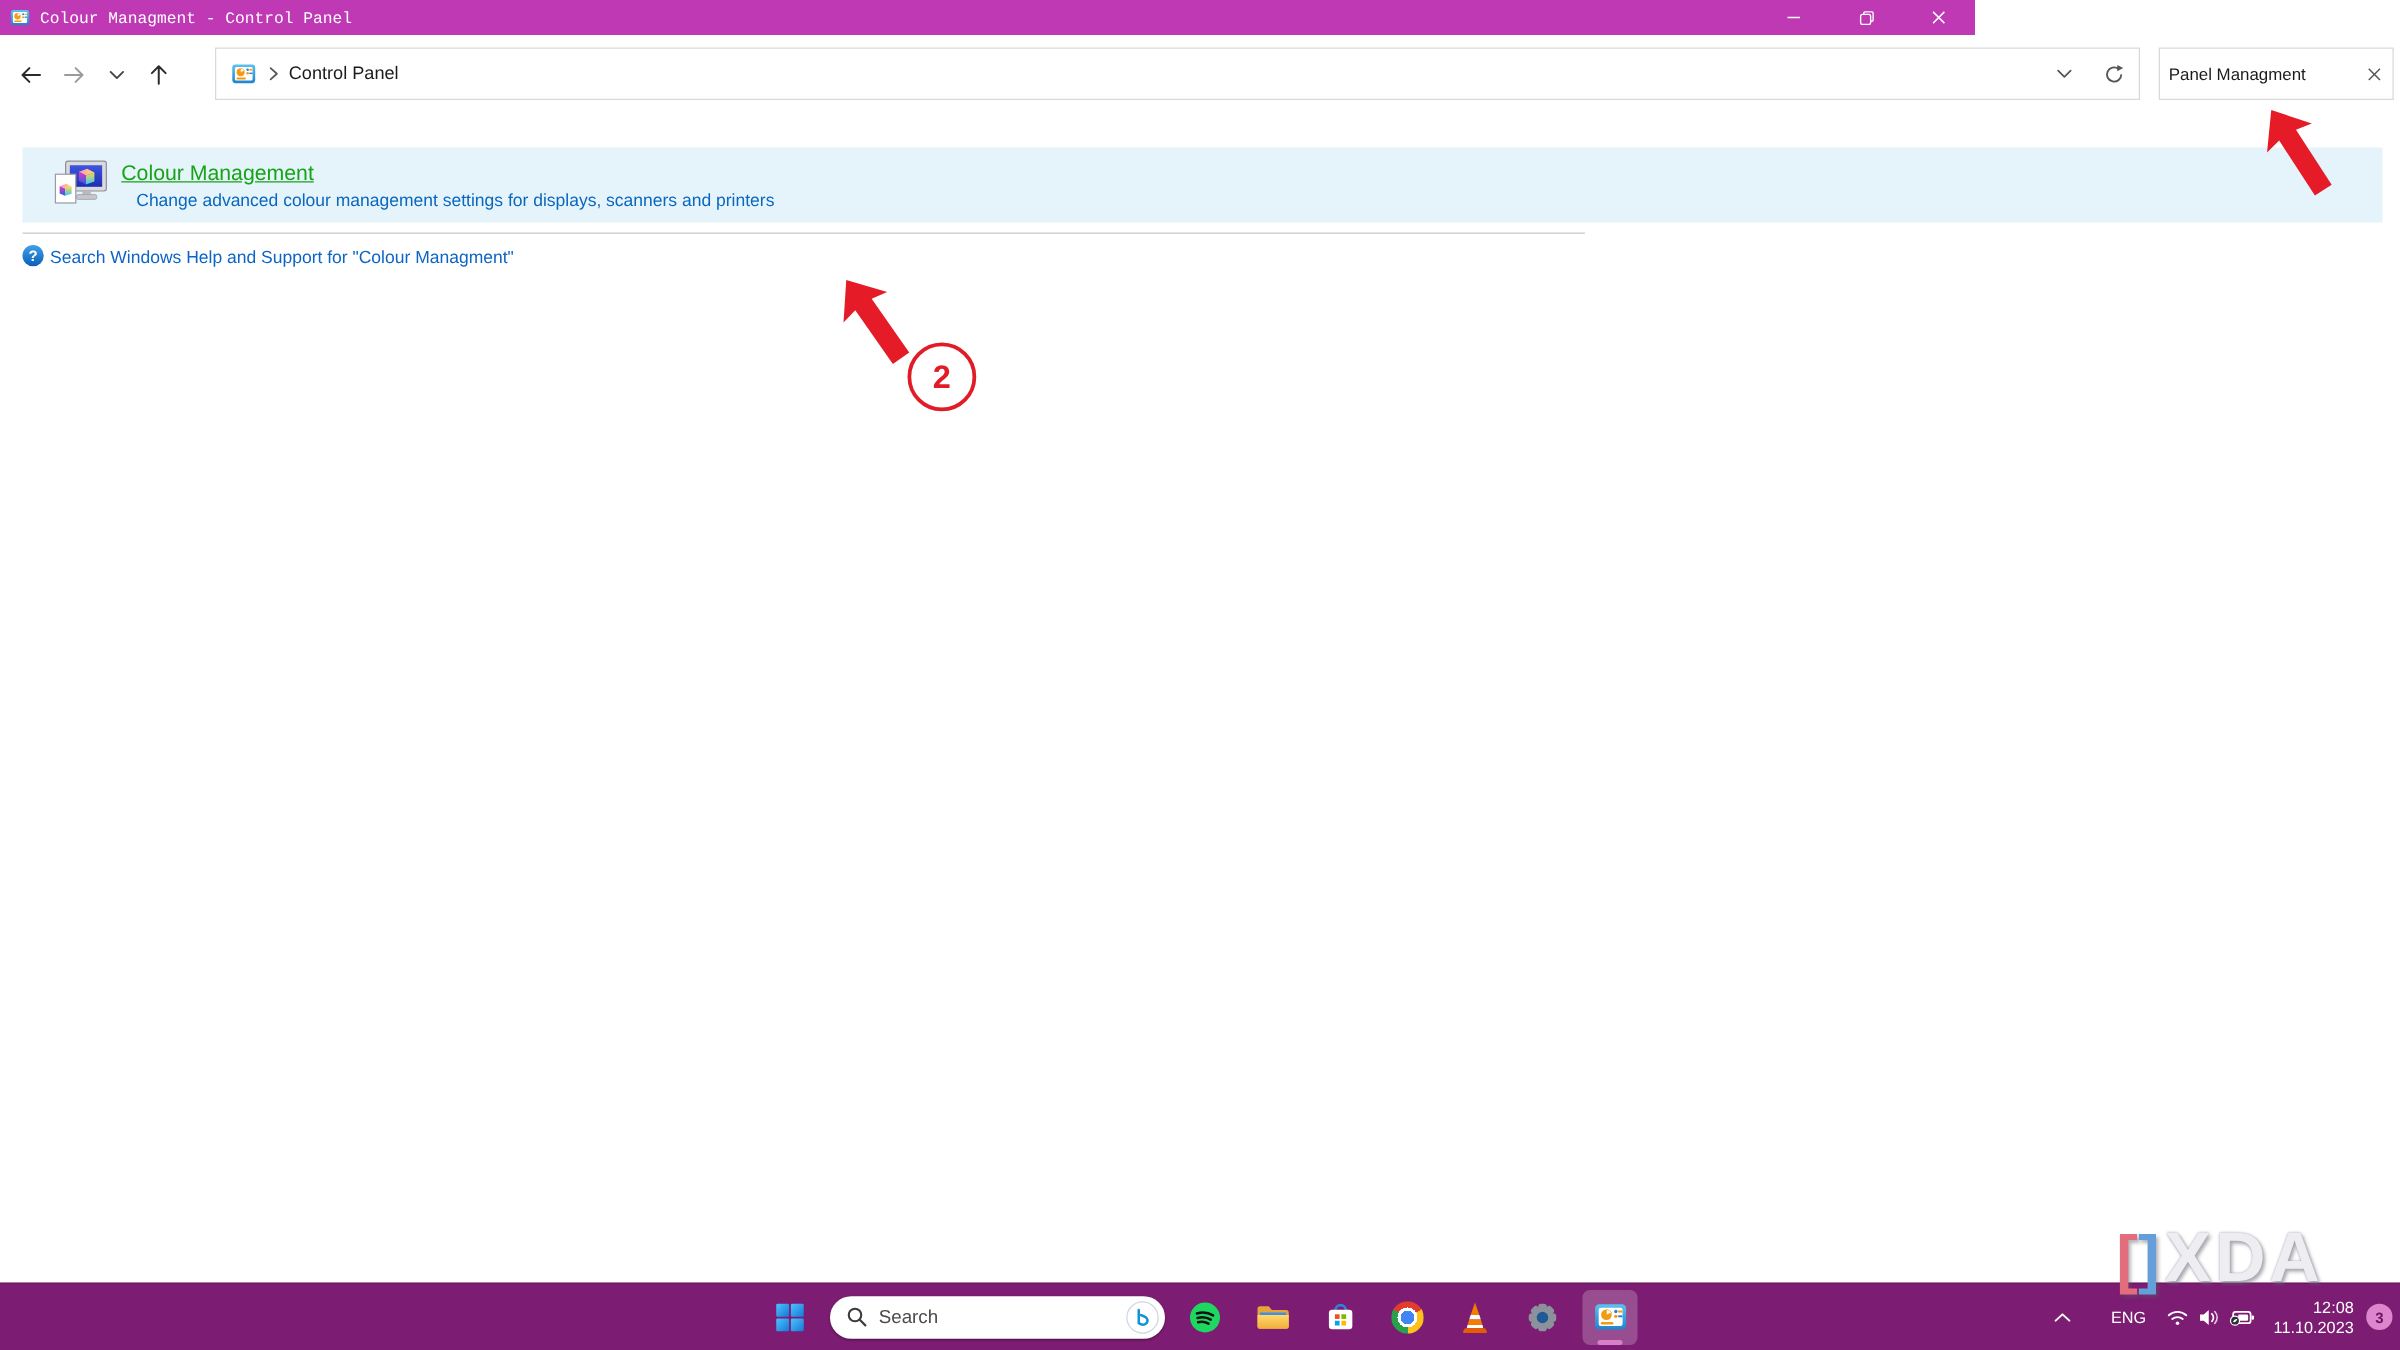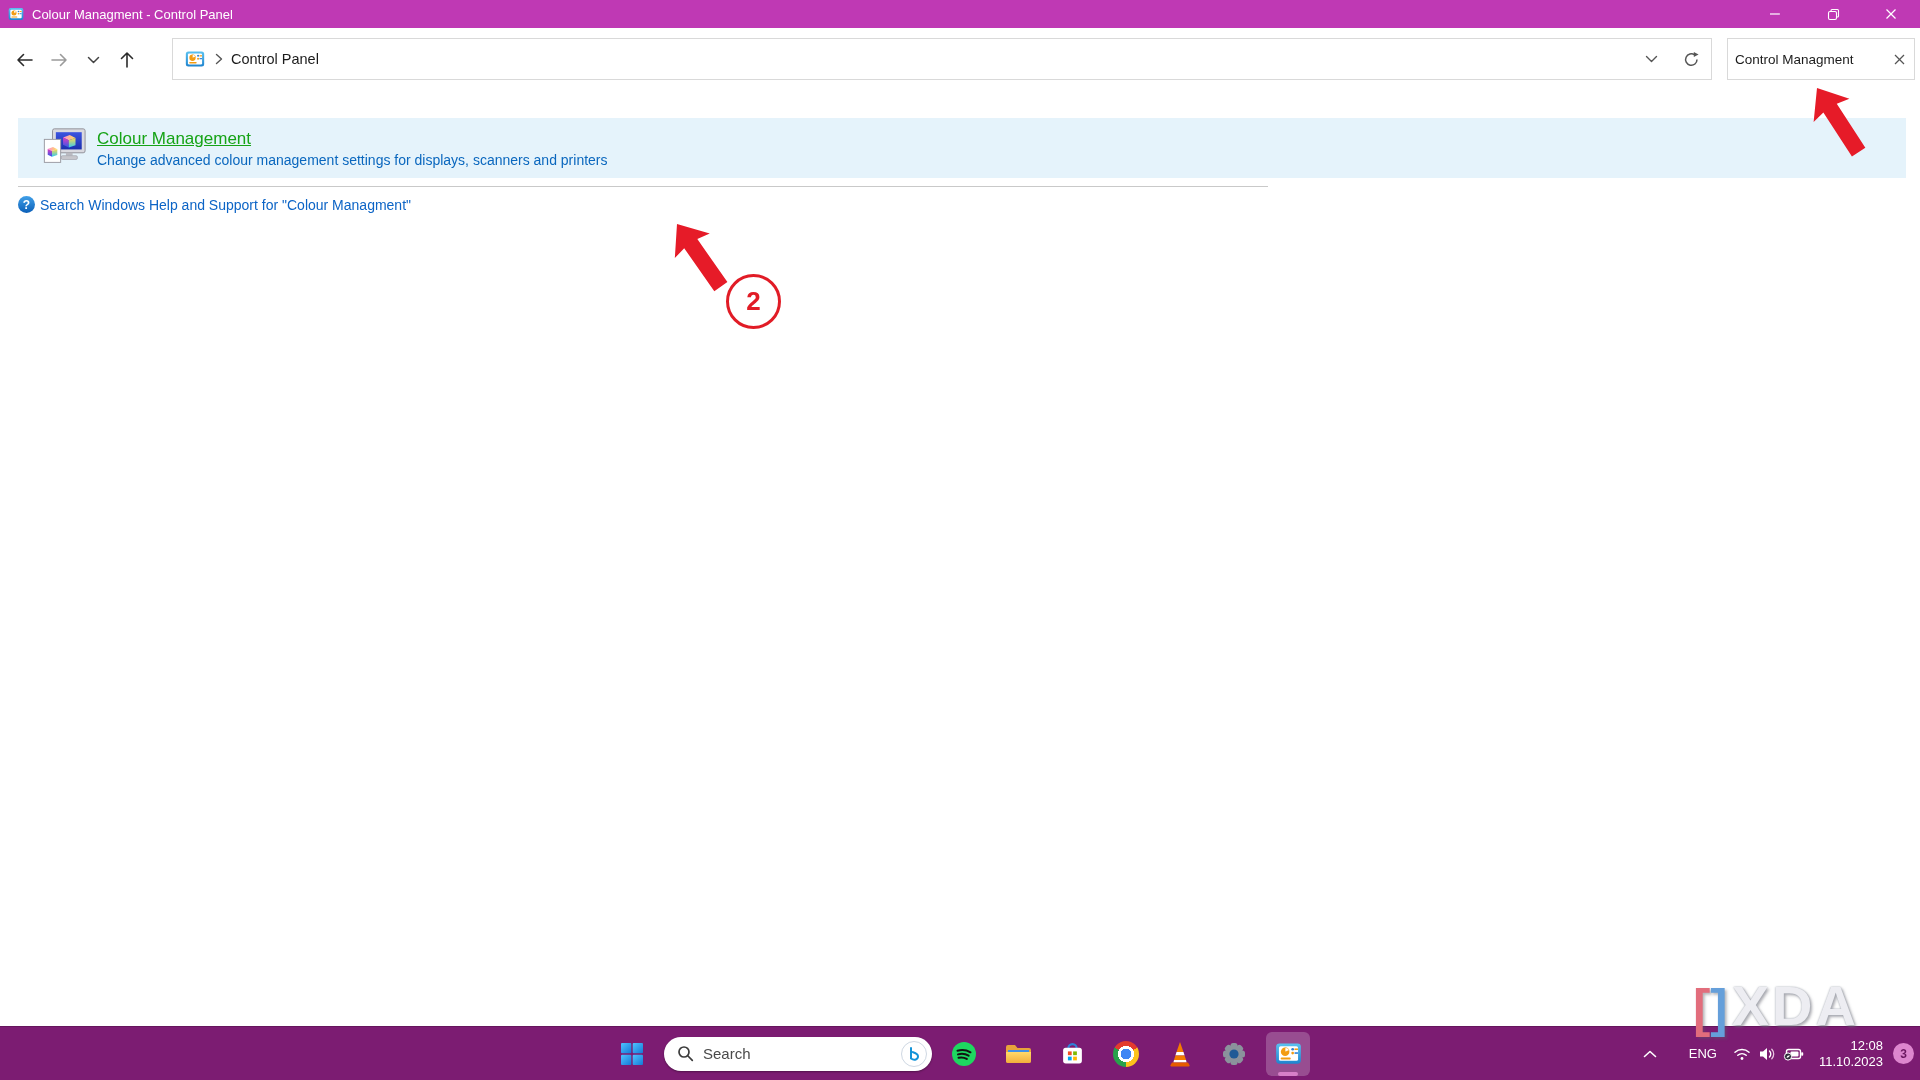--- a/index.html
+++ b/index.html
@@ -1,21 +1,21 @@
 <!DOCTYPE html>
 <html><head>
 <meta charset="utf-8">
 <style>
   * { margin:0; padding:0; box-sizing:border-box; }
   html,body { width:1920px; height:1080px; overflow:hidden; background:#fff;
               font-family:"Liberation Sans", sans-serif; }
 
   
-  .titlebar { position:absolute; left:0; top:0; width:1920px; height:28px;
-              background:#bf39b4; display:flex; align-items:center; }
+  .titlebar { position:absolute; left:0; top:0; width:1580px; height:28px;
+              background:#bf39b4; display:flex; align-items:center;font-family:Liberation Mono, monospace; }
   .titlebar .appicon { margin-left:8px; display:flex; }
   .titlebar .title { color:#fff; font-size:13px; margin-left:8px; }
   .win-controls { position:absolute; right:0; top:0; height:28px; display:flex; }
   .win-btn { width:58px; height:28px; display:flex; align-items:center; justify-content:center; }
 
   
   .navbar { position:absolute; left:0; top:28px; width:1920px; height:64px; background:#fff;padding-left:40px; }
   .nav-btns { position:absolute; left:8px; top:0; height:64px; display:flex; align-items:center; }
   .nav-btn { width:34px; height:34px; display:flex; align-items:center; justify-content:center; border-radius:4px; }
   .addressbar { position:absolute; left:172px; top:10px; width:1540px; height:42px;
@@ -28,21 +28,21 @@
   .searchbox { position:absolute; left:1727px; top:10px; width:188px; height:42px;
                border:1px solid #d9d9d9; background:#fff; display:flex; align-items:center; overflow:hidden; }
   .searchbox .sb-text { font-size:13.5px; color:#1b1b1b; margin-left:7px; white-space:nowrap; }
   .searchbox .sb-clear { margin-left:auto; width:30px; display:flex; justify-content:center; }
 
   
   .result-row { position:absolute; left:18px; top:118px; width:1888px; height:60px;
                 background:#e5f3fb; display:flex; align-items:center; padding-left:23px; }
   .result-text { margin-left:10px; display:flex; flex-direction:column; gap:3px; }
   .result-link { font-size:17px; color:#16a316; text-decoration:underline; }
-  .result-desc { font-size:14px; color:#0a67be; }
+  .result-desc { font-size:14px; color:#0a67be;margin-left:12px; }
   .divider { position:absolute; left:18px; top:186px; width:1250px; height:1px; background:#c9c9c9; }
   .help-row { position:absolute; left:18px; top:196px; display:flex; align-items:center; gap:5px; }
   .help-icon { width:17px; height:17px; border-radius:50%; background:linear-gradient(#41a0e8,#0b5fb8);
                color:#fff; font-size:12px; font-weight:bold; display:flex; align-items:center; justify-content:center; }
   .help-text { font-size:14px; color:#0c64c6;text-align:right; }
 
   
   .anno-arrow { position:absolute; transform-origin:50% 0; }
   .arrow1 { left:1789px; top:88px; transform:rotate(-33deg); }
   .arrow2 { left:649px; top:224px; transform:rotate(-35deg); }
@@ -206,21 +206,21 @@
       <div class="nav-btn">
         <svg width="17" height="17" viewBox="0 0 17 17" fill="none">
           <path d="M14 8.5 A5.7 5.7 0 1 1 11.7 4" stroke="#555" stroke-width="1.5"></path>
           <polygon points="10.8,1 15.6,3.4 10.8,6" fill="#555"></polygon>
         </svg>
       </div>
     </div>
   </div>
 
   <div class="searchbox">
-    <span class="sb-text">Control Managment</span>
+    <span class="sb-text">Panel Managment</span>
     <span class="sb-clear">
       <svg width="11" height="11" viewBox="0 0 11 11" stroke="#555" stroke-width="1.2">
         <line x1="1" y1="1" x2="10" y2="10"></line>
           <line x1="10" y1="1" x2="1" y2="10"></line>
       </svg>
     </span>
   </div>
 </div>
 
 <div class="result-row">

